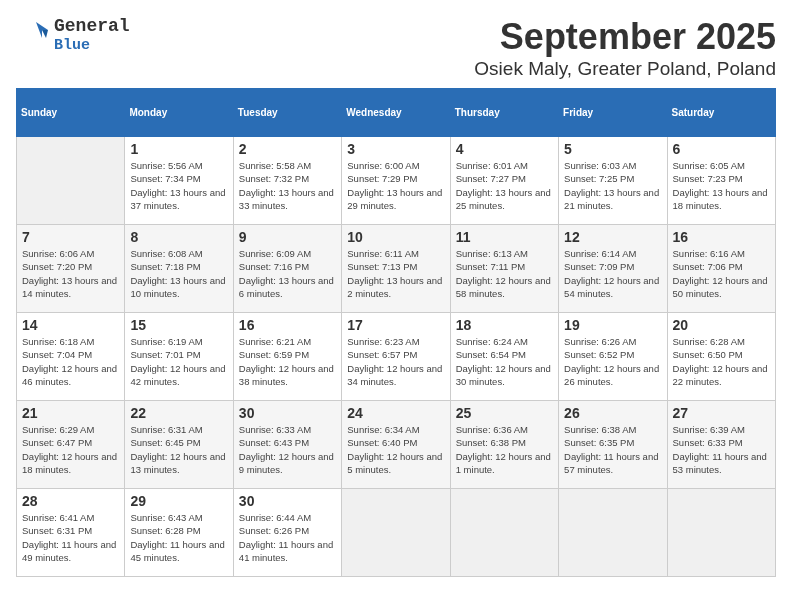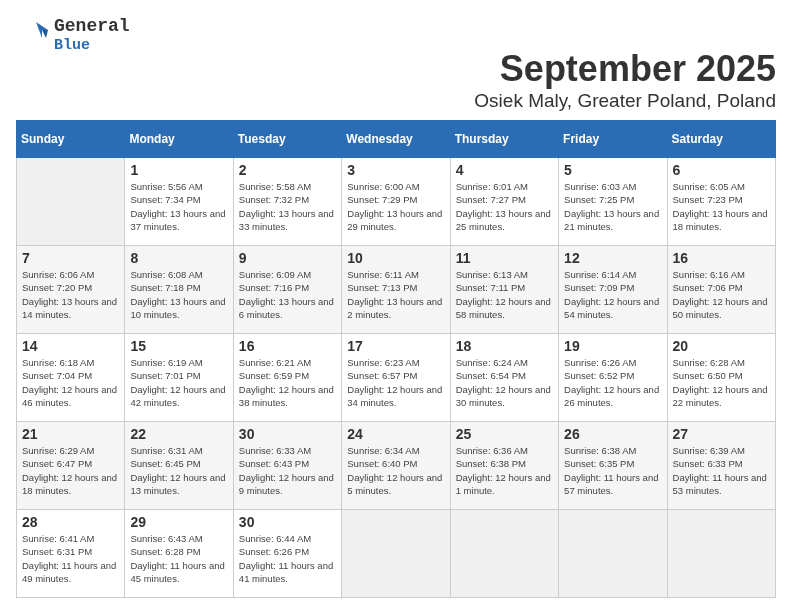--- a/index.html
+++ b/index.html
@@ -32,37 +32,36 @@
       font-weight: bold;
       color: #2a6db5;
     }
     .title-block {
       text-align: right;
     }
     .month-title {
       font-size: 36px;
       font-weight: bold;
       color: #333;
-      margin-top: 32px;
     }
     .location-title {
       font-size: 19px;
       color: #333;
     }
     table {
       width: 100%;
       border-collapse: collapse;
       table-layout: fixed;
     }
     thead tr th {
       background-color: #2a6db5;
       color: #fff;
-      font-size: 12px;
-      font-weight: bold;
-      padding: 11px 4px;
+      font-size: 10px;
+      font-weight: bold;
+      padding: 18px 4px;
       text-align: left;
       border: 1px solid #2a6db5;
     }
     tbody tr td {
       border: 1px solid #ccc;
       vertical-align: top;
       padding: 4px 5px;
       font-size: 10px;
       color: #333;
       height: 88px;

